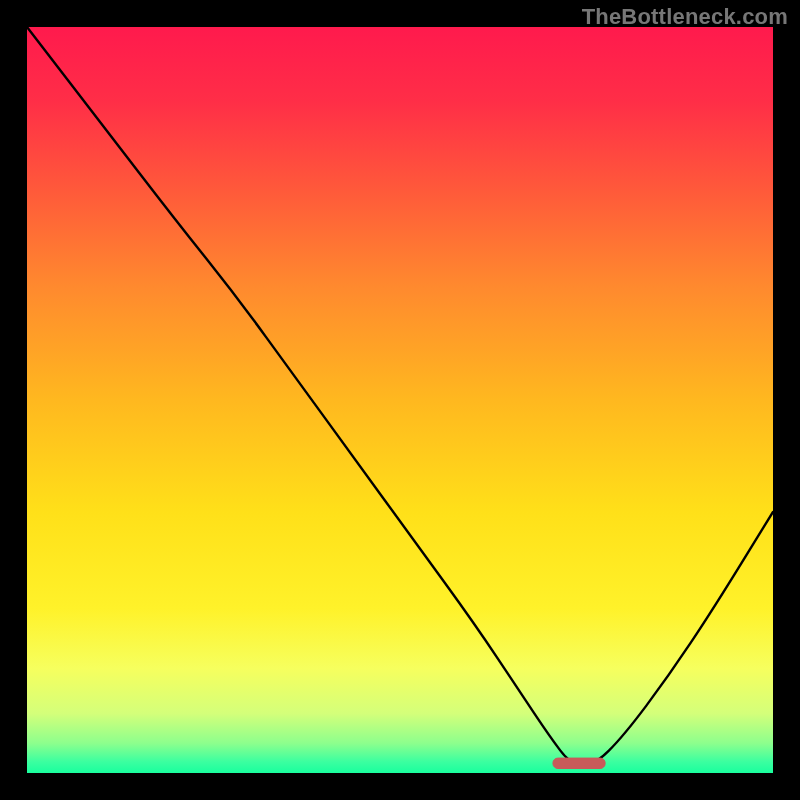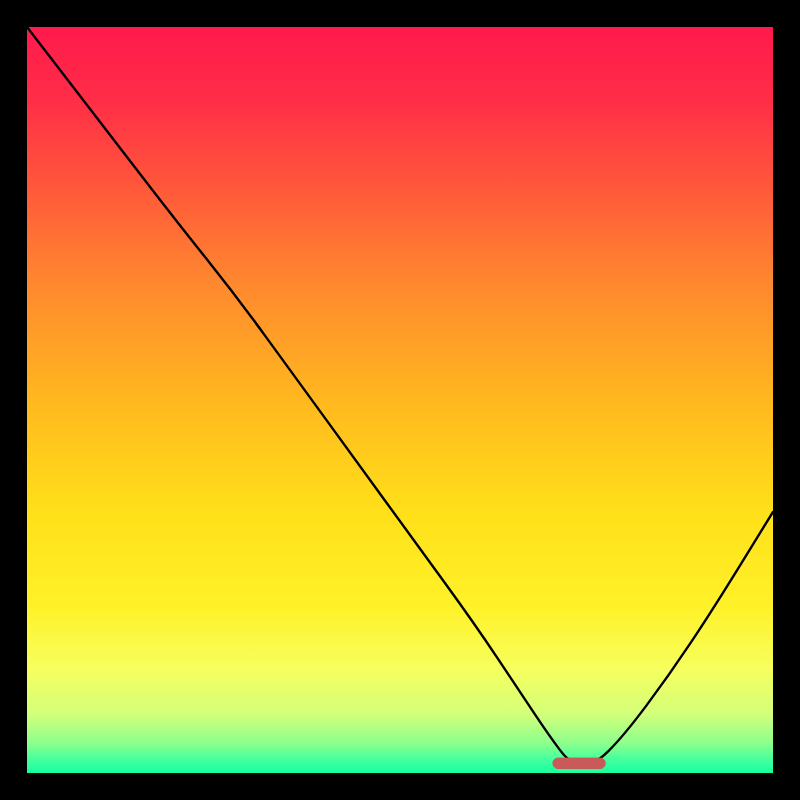--- a/index.html
+++ b/index.html
@@ -35,20 +35,21 @@
     height: 746px;
   }
   .plot svg {
     display: block;
   }
 </style>
 </head>
 <body>
 
 <div class="frame">
+  <div class="watermark">TheBottleneck.com</div>
 
   <div class="plot">
     <svg id="chart-svg" width="746" height="746" viewBox="0 0 746 746">
       <defs>
         <linearGradient id="bg-grad" x1="0" y1="0" x2="0" y2="1">
             <stop offset="0.00%" stop-color="#ff1a4d"></stop>
             <stop offset="10.00%" stop-color="#ff2e47"></stop>
             <stop offset="22.00%" stop-color="#ff5a3a"></stop>
             <stop offset="35.00%" stop-color="#ff8a2e"></stop>
             <stop offset="50.00%" stop-color="#ffb81f"></stop>

